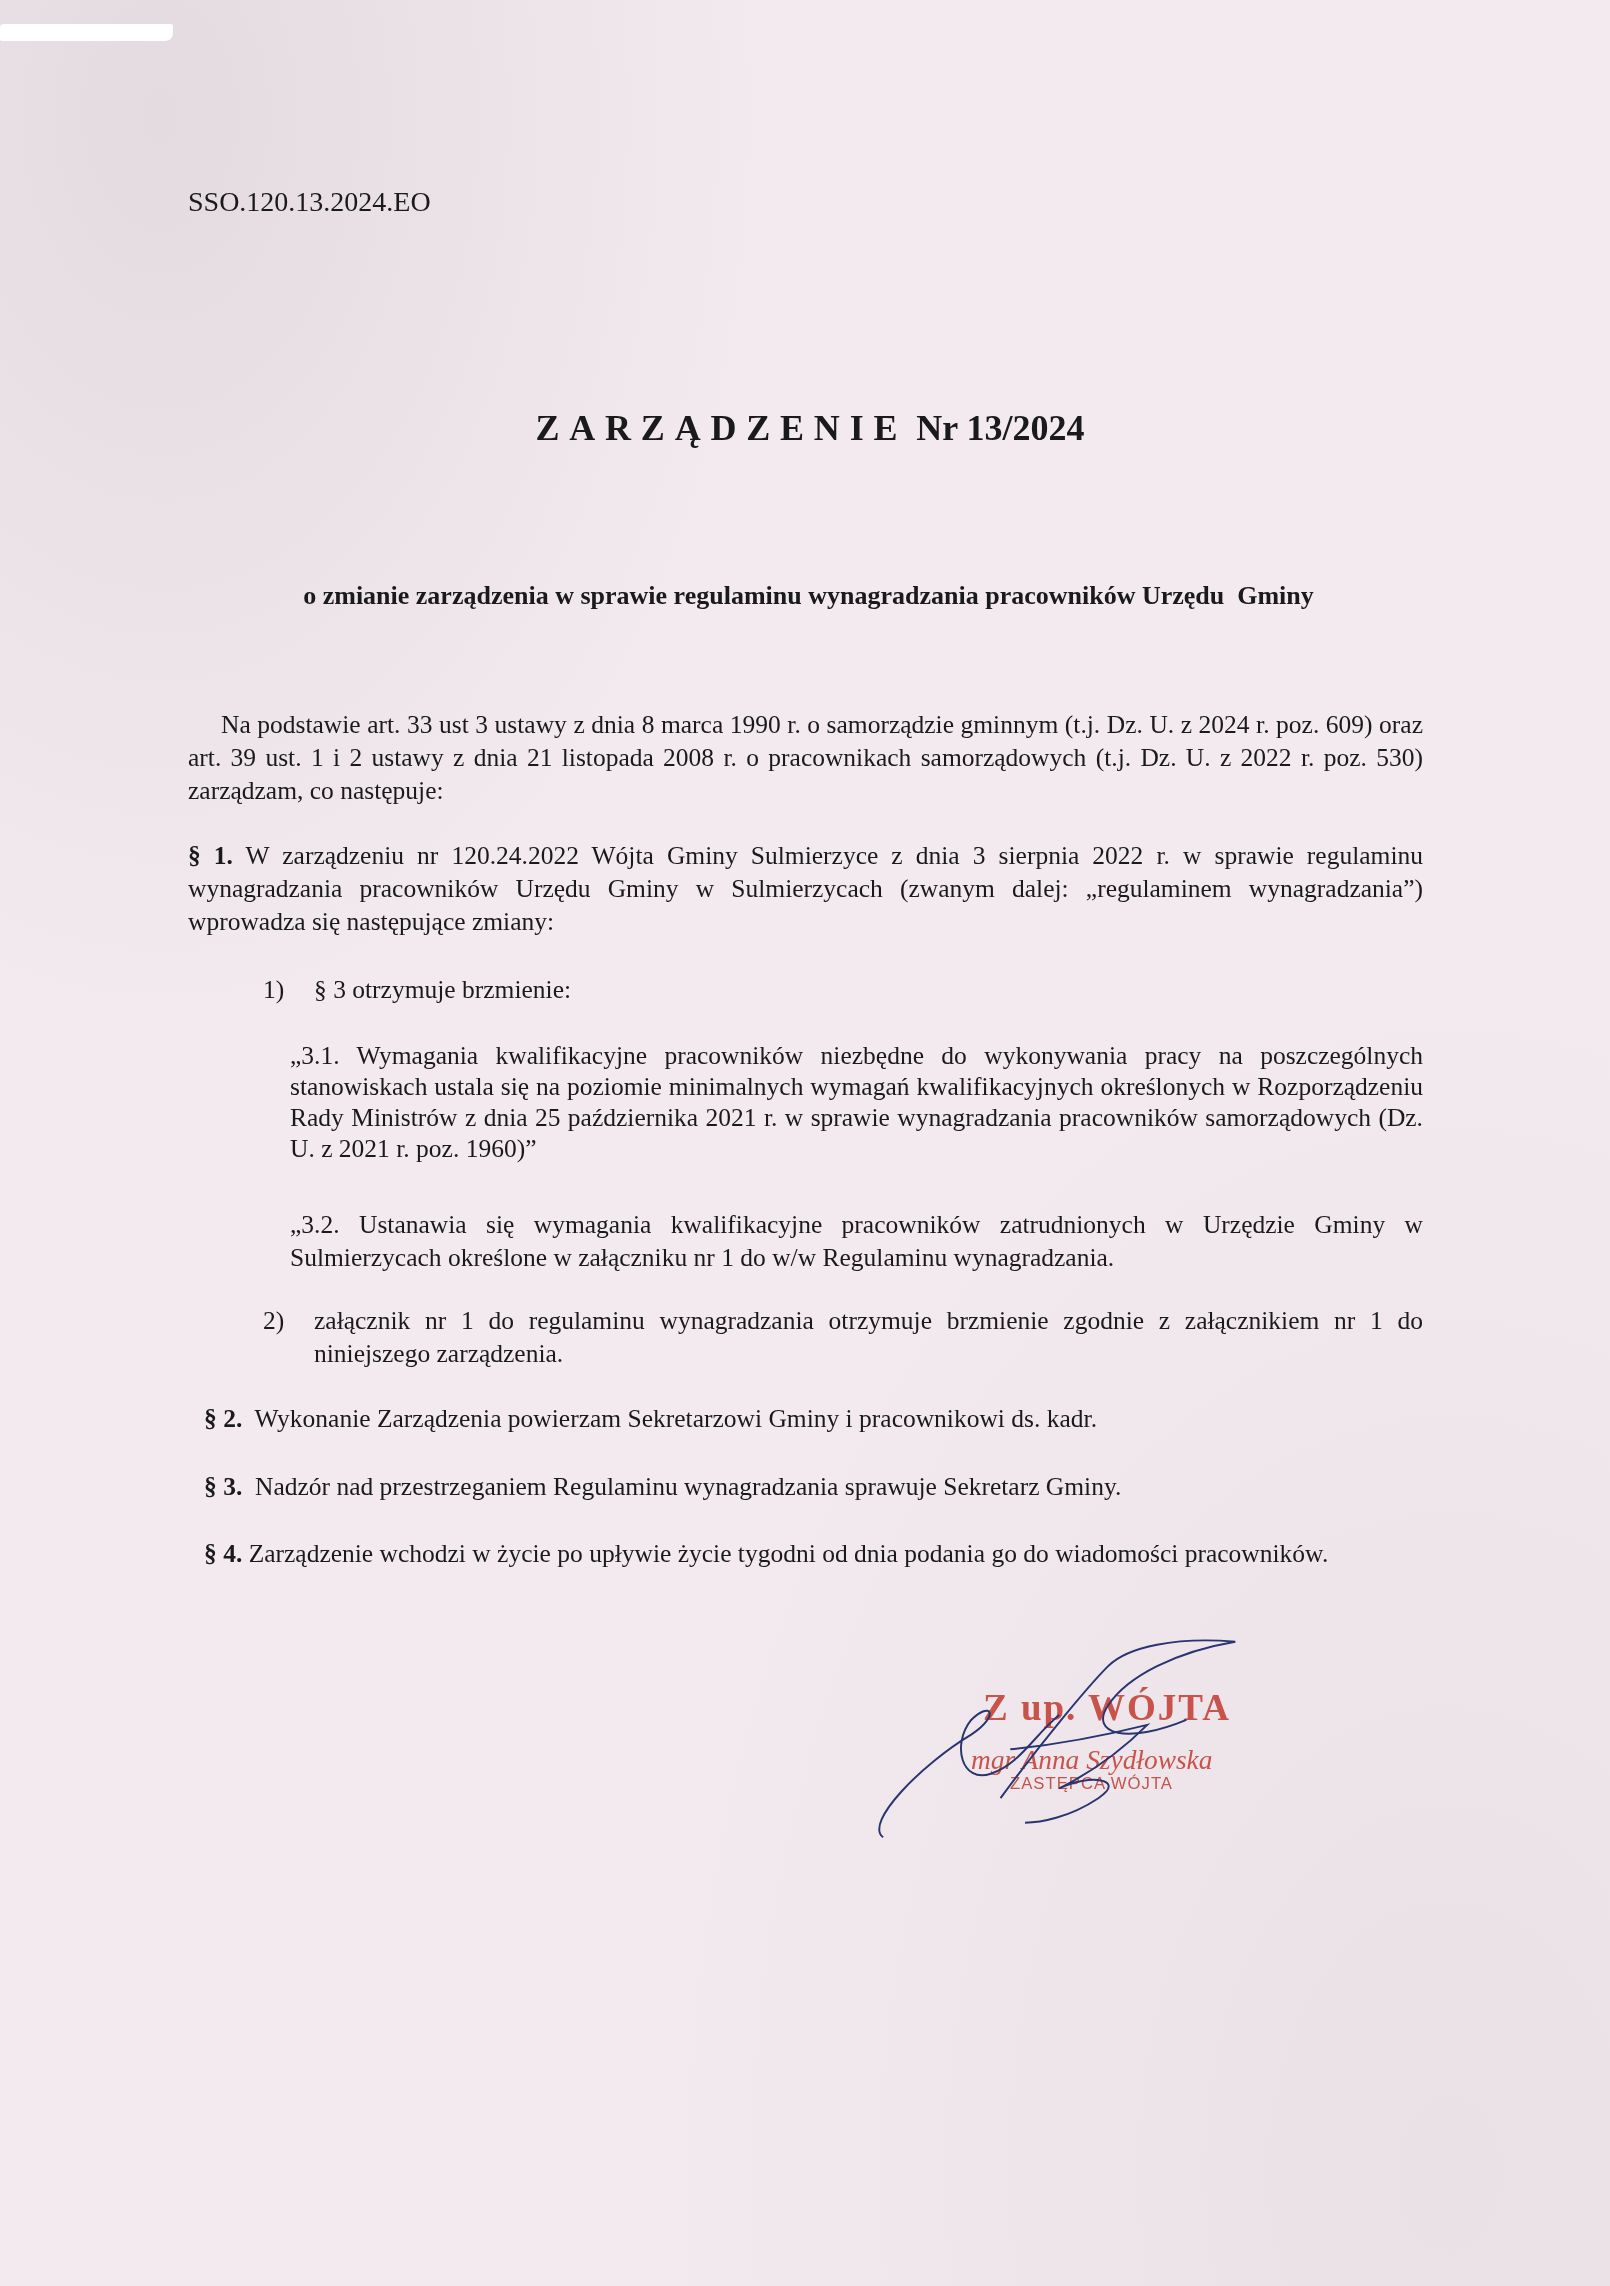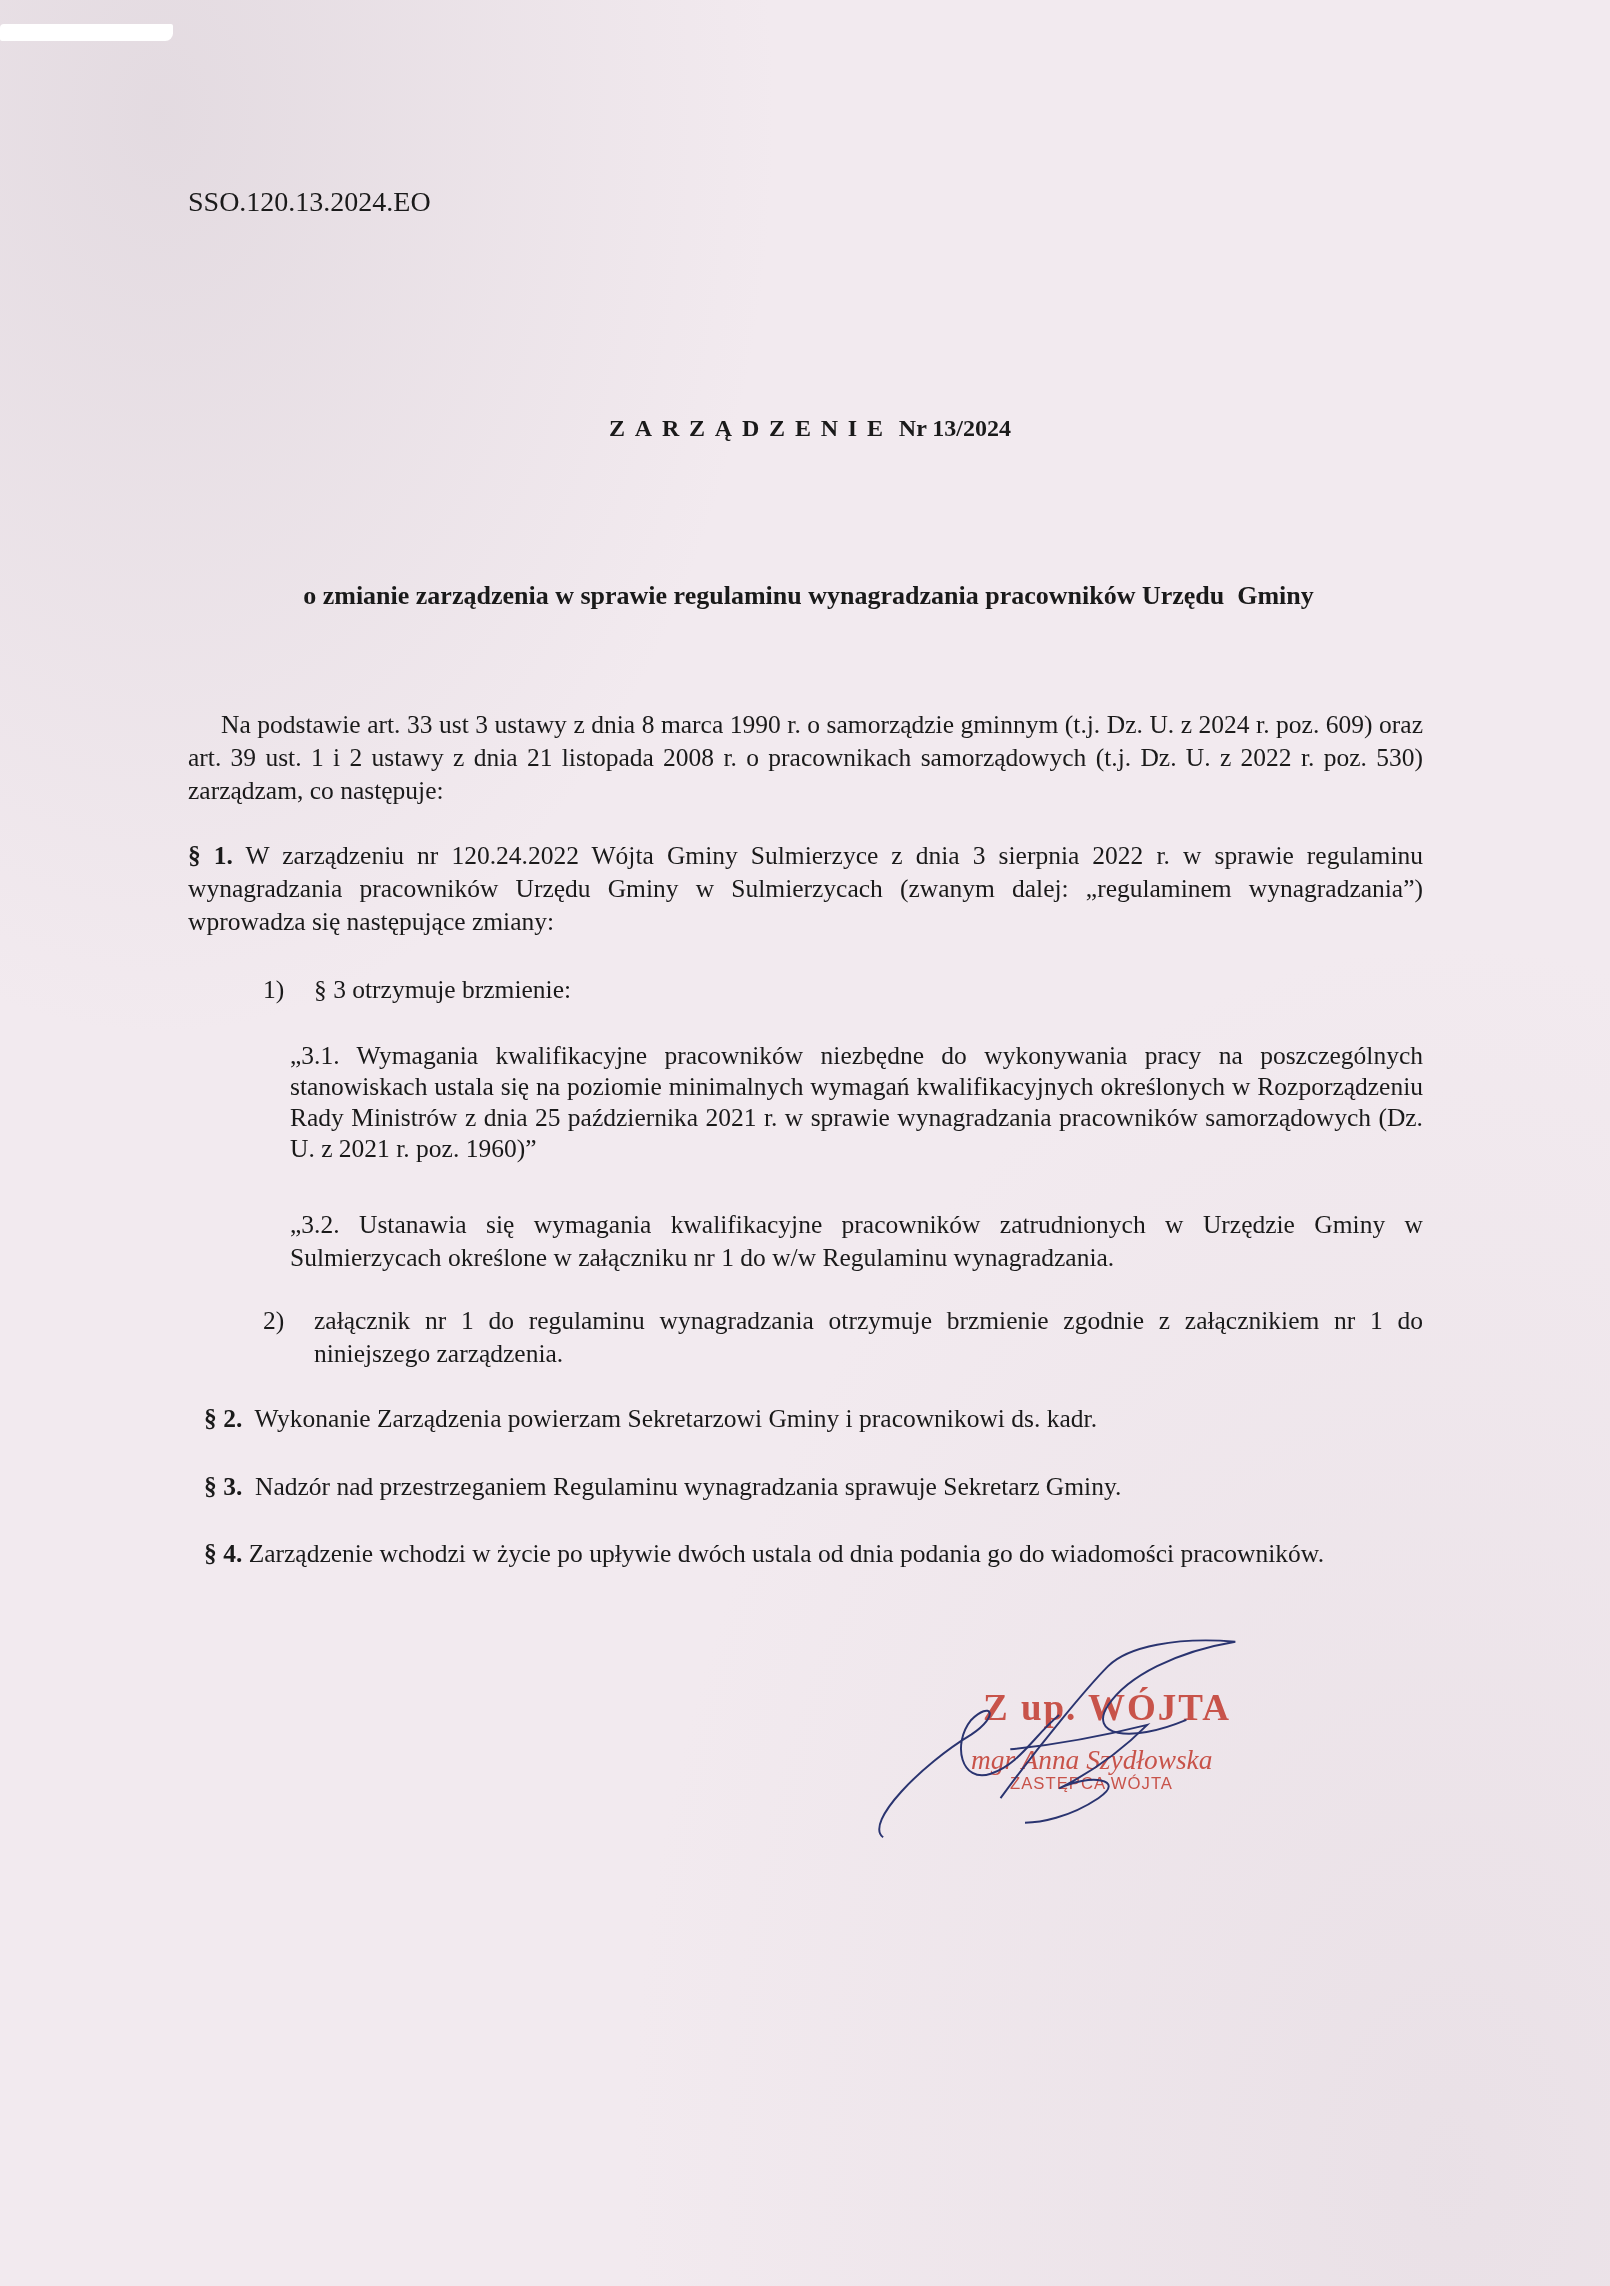--- a/index.html
+++ b/index.html
@@ -13,21 +13,21 @@
     color: #1a1a1a;
   }
   .redaction {
     position: absolute; left: 0; top: 23.5px; width: 173px; height: 17.6px;
     background: #ffffff; border-radius: 3.9px 2px 7.8px 2px;
   }
   .doc-ref { position: absolute; left: 188px; top: 186px; font-size: 28px; }
   .title-block {
     position: absolute; left: 0; width: 1610px; top: 410px; text-align: center; line-height: 36px;
   }
-  .t1 { font-size: 24px; font-weight: bold; letter-spacing: 0; padding-left: 10px; }
+  .t1 { font-size: 36px; font-weight: bold; letter-spacing: 0; padding-left: 10px; }
   .t1 .spaced { letter-spacing: 9.8px; }
   .t2 { font-size: 28px; font-weight: bold; letter-spacing: 1px; }
   .t3 { font-size: 28px; }
   .subject {
     position: absolute; left: 235px; width: 1147px; top: 580px; text-align: center;
     font-size: 26px; font-weight: bold; line-height: 32px;
   }
   .body-text {
     position: absolute; left: 188px; width: 1235px; font-size: 25.5px; line-height: 33px;
     text-align: justify;
@@ -86,21 +86,21 @@
 
 <div class="item2">
   <span class="num">2)</span>
   <span class="txt">załącznik nr 1 do regulaminu wynagradzania otrzymuje brzmienie zgodnie z załącznikiem nr 1 do niniejszego zarządzenia.</span>
 </div>
 
 <div class="sec s2"><b>§ 2.</b><span style="white-space:pre-wrap;">  Wykonanie Zarządzenia powierzam Sekretarzowi Gminy i pracownikowi ds. kadr.</span></div>
 
 <div class="sec s3"><b>§ 3.</b><span style="white-space:pre-wrap;">  Nadzór nad przestrzeganiem Regulaminu wynagradzania sprawuje Sekretarz Gminy.</span></div>
 
-<div class="sec s4"><b>§ 4.</b><span> Zarządzenie wchodzi w życie po upływie dwóch ustala od dnia podania go do wiadomości pracowników.</span></div>
+<div class="sec s4"><b>§ 4.</b><span> Zarządzenie wchodzi w życie po upływie życie tygodni od dnia podania go do wiadomości pracowników.</span></div>
 
 <div class="stamp">
   <div class="stamp-text st1" style="color: rgb(200, 83, 74);">Z up. WÓJTA</div>
   <div class="stamp-text st2" style="color: rgb(200, 83, 74);">mgr Anna Szydłowska</div>
   <div class="stamp-text st3" style="color: rgb(200, 83, 74);">ZASTĘPCA WÓJTA</div>
   <svg class="signature" width="412" height="225" viewBox="0 0 420 230">
     <path d="M20,215 C0,200 60,140 110,110 C140,90 130,75 110,95 C90,120 100,160 130,150 C160,140 175,110 200,90" fill="none" stroke="#2a3470" stroke-width="2"></path>
     <path d="M140,175 C180,120 230,60 250,40 C270,20 320,10 380,15 C320,25 270,50 250,80 C230,110 270,120 330,95" fill="none" stroke="#2a3470" stroke-width="2"></path>
     <path d="M150,125 C200,120 250,110 290,100 C260,130 230,150 200,165 C230,150 270,155 240,175 C210,195 180,200 165,200" fill="none" stroke="#2a3470" stroke-width="2"></path>
   </svg>

